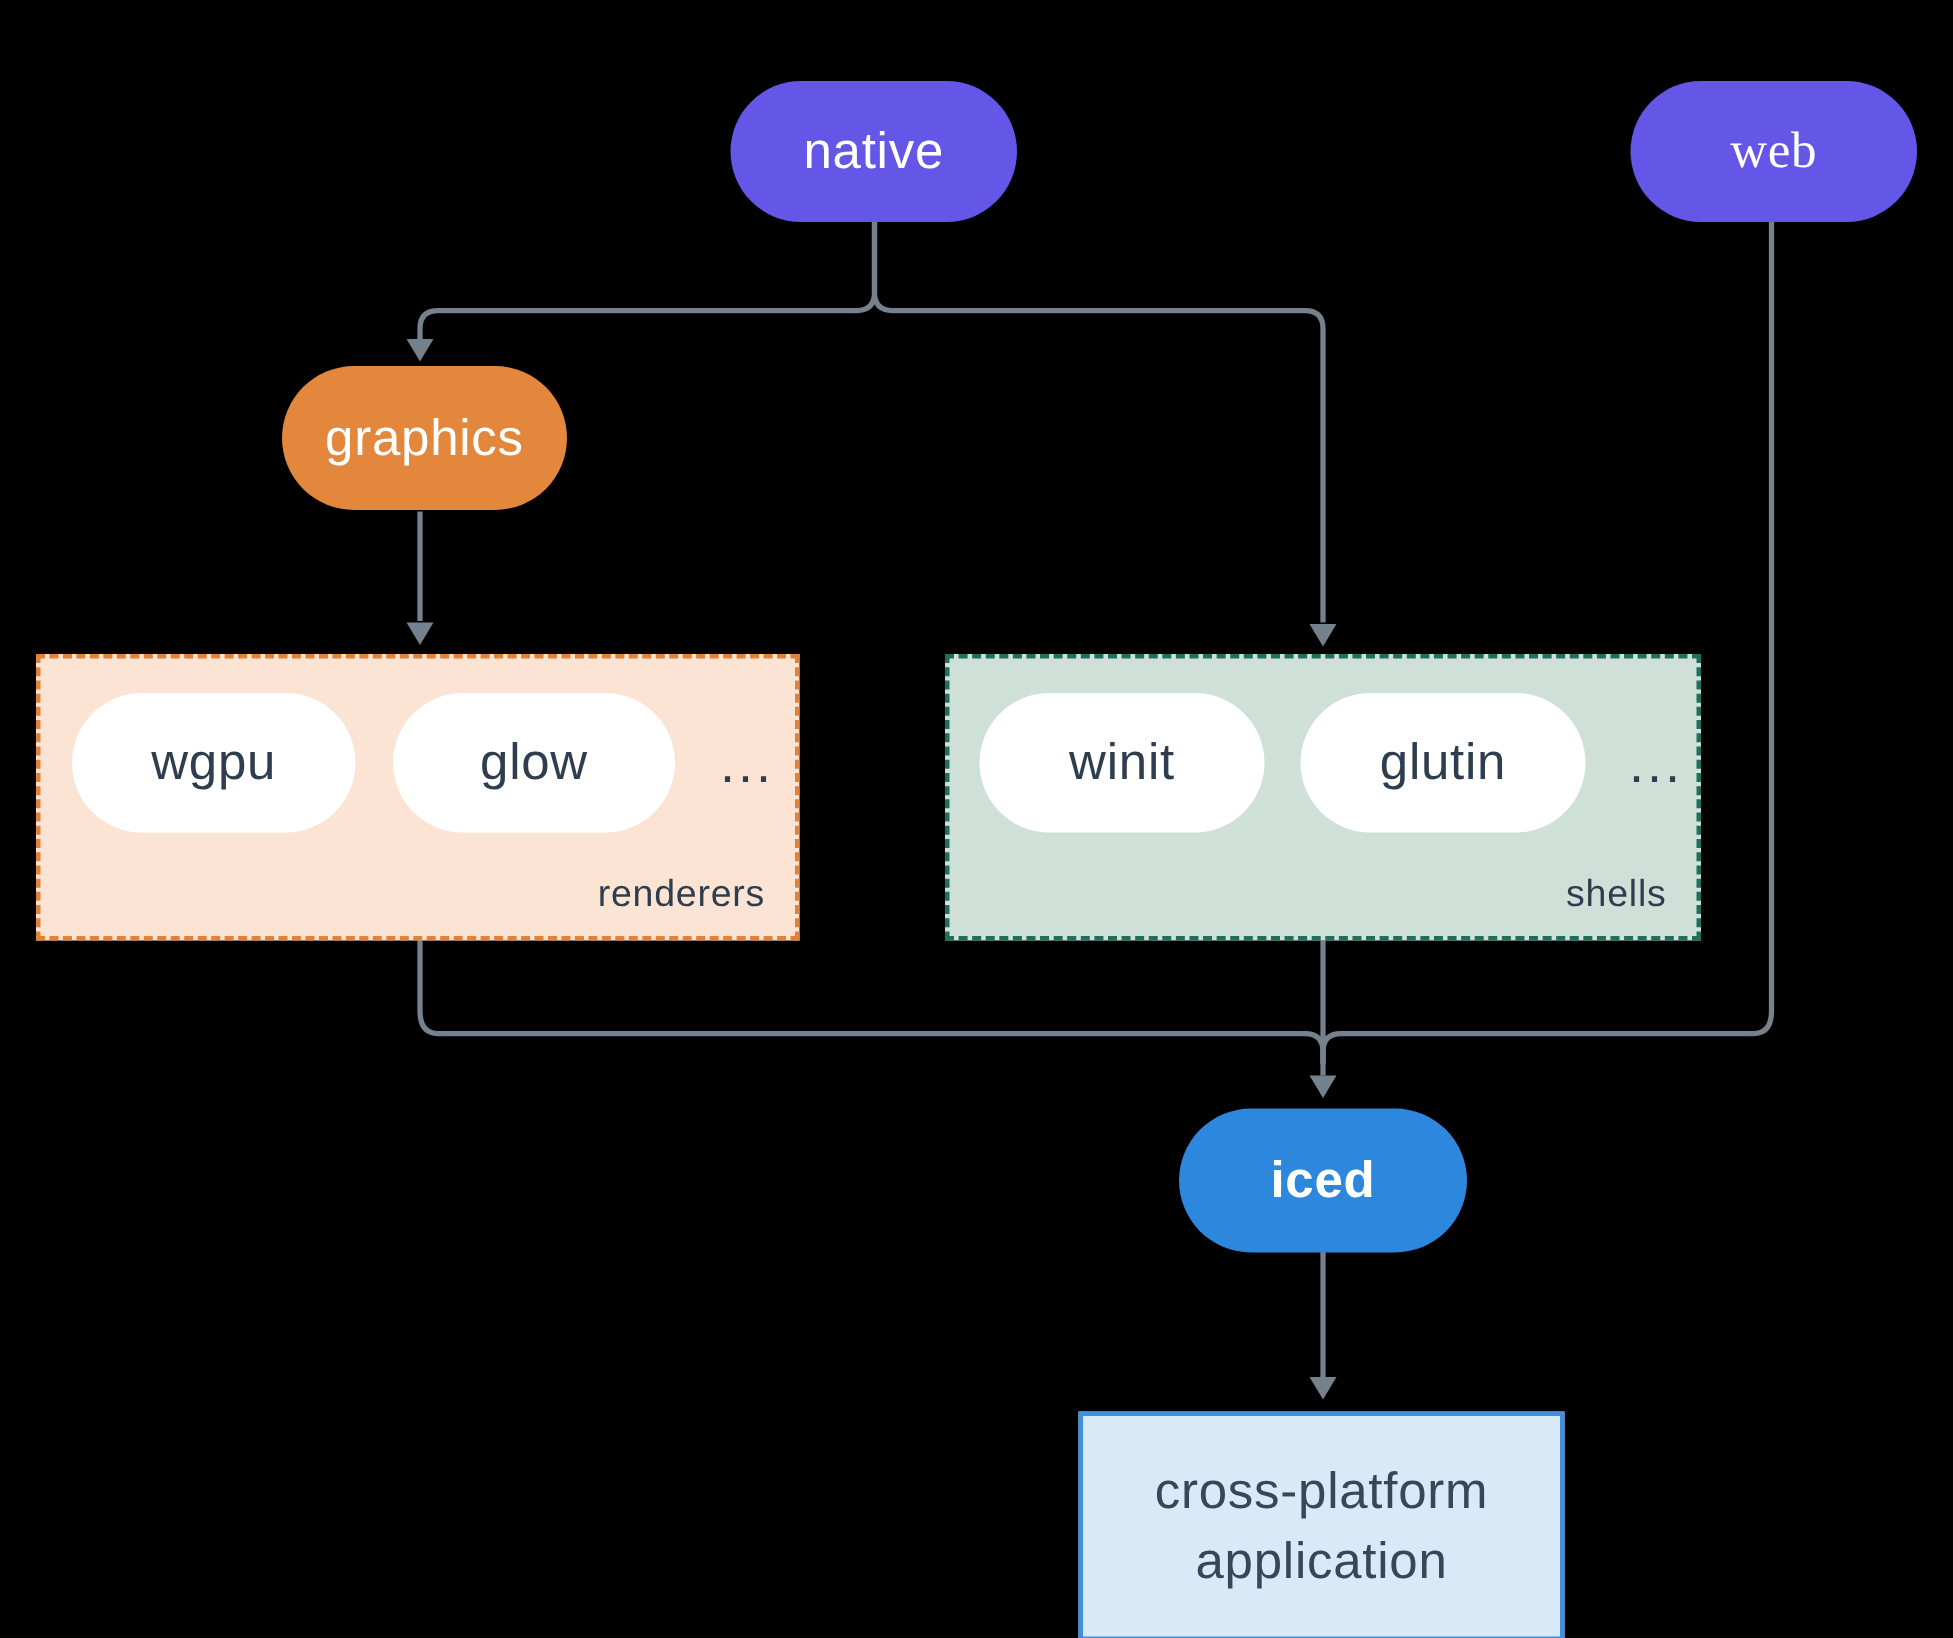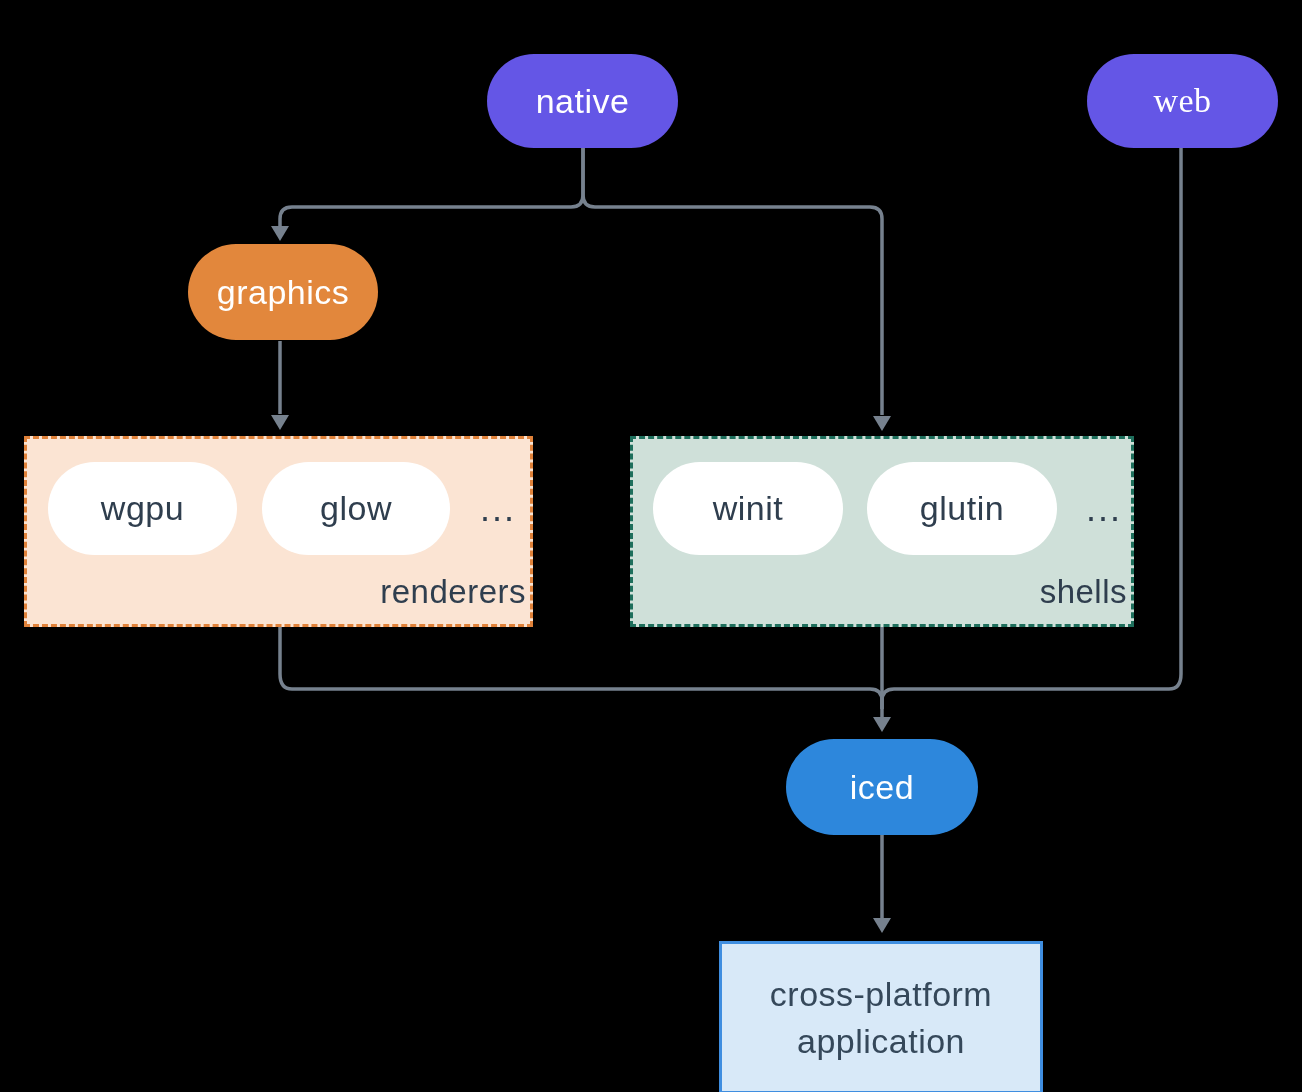--- a/index.html
+++ b/index.html
@@ -36,21 +36,21 @@
     border-radius: 999px;
     display: flex;
     align-items: center;
     justify-content: center;
     font-size: 34px;
     letter-spacing: 0.5px;
     color: #fff;
   }
   .pill.purple { background: var(--purple, #6456E6); }
   .pill.orange { background: var(--orange, #E2873C); }
-  .pill.blue   { background: var(--blue,   #2D87DC); }
+  .pill.blue   { background: var(--blue,   #2D87DC); font-weight: bold; }
   .pill.white  {
     background: var(--pill-white, #fff);
     color: var(--ink, #2F3E4E);
   }
   .group {
     position: absolute;
     box-sizing: border-box;
     padding-left: 48px;
   }
   .group.renderers {
@@ -66,23 +66,23 @@
     position: absolute;
     display: flex;
     align-items: center;
     justify-content: center;
     font-size: 36px;
     letter-spacing: 2px;
     color: var(--ink, #2F3E4E);
   }
   .group-label {
     position: absolute;
-    right: 4px;
+    right: 20px;
     bottom: 13px;
-    font-size: 33px;
+    font-size: 25px;
     color: var(--ink, #2F3E4E);
     letter-spacing: 0.5px;
   }
   .app-box {
     position: absolute;
     left: 719px;
     top: 912px;
     width: 324px;
     height: 153px;
     box-sizing: border-box;

